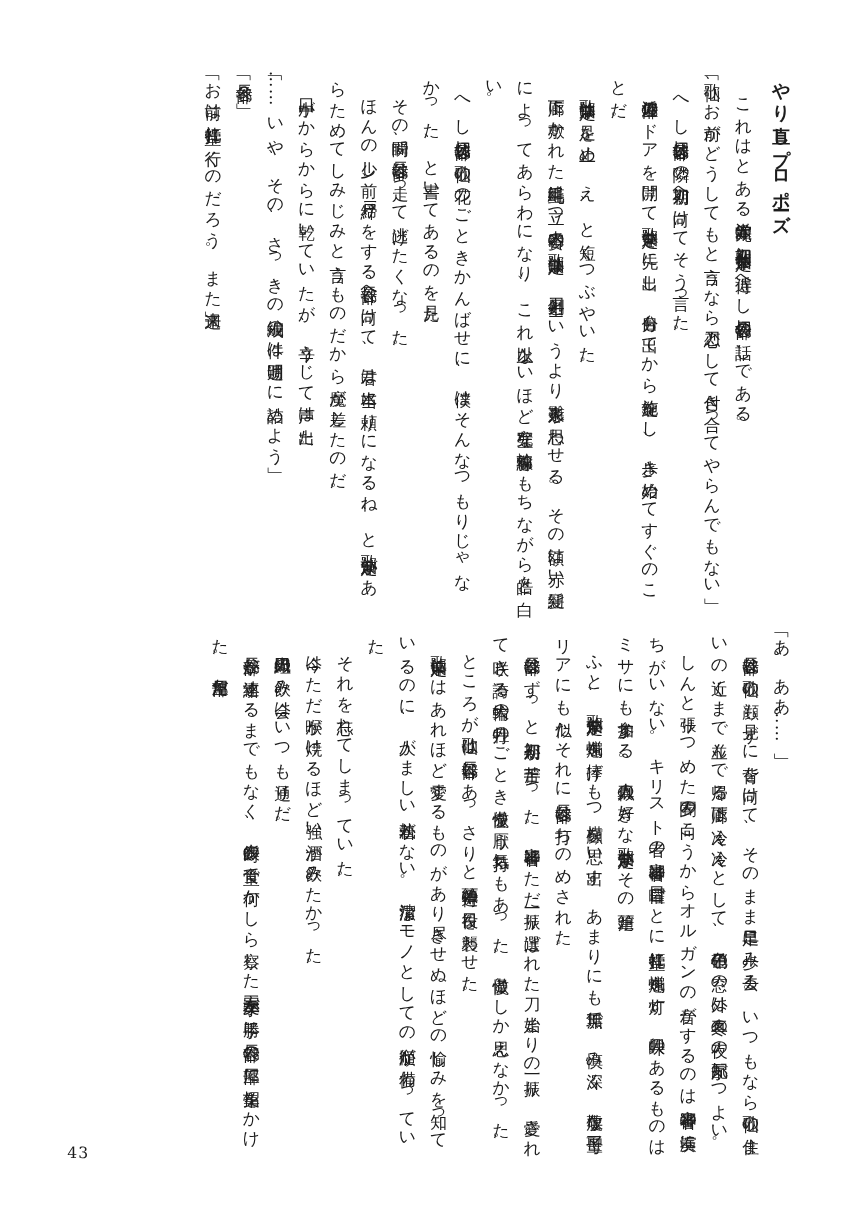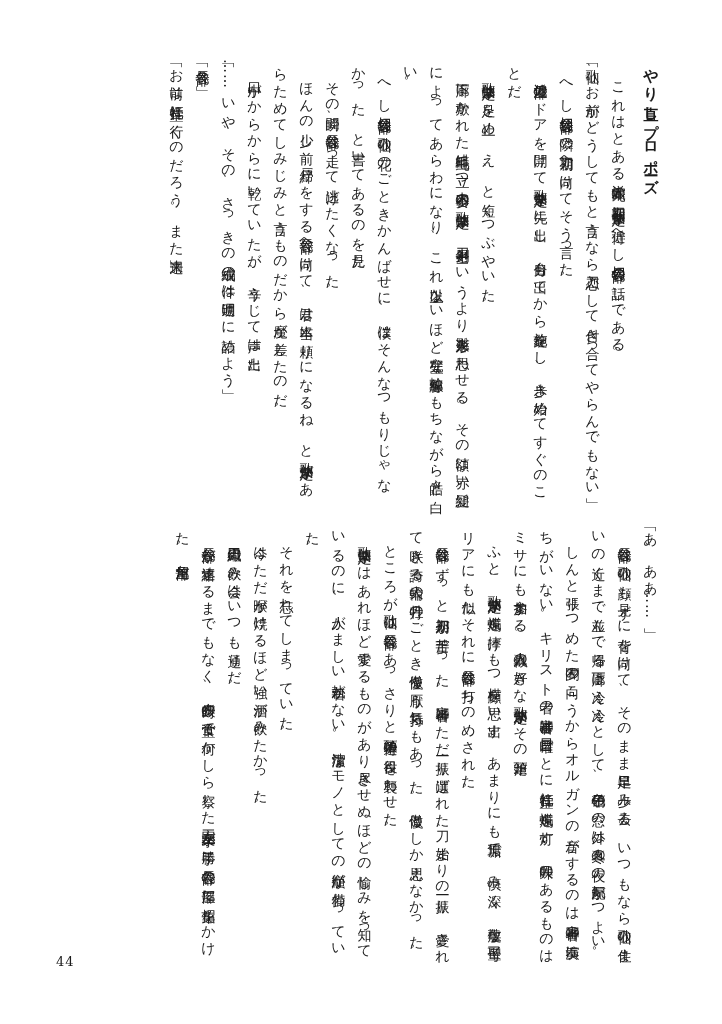--- a/index.html
+++ b/index.html
@@ -75,15 +75,15 @@
       <p class="para indent">ふと、歌仙兼定が蝋燭を捧げもつ横顔を思い出す。あまりにも無垢で、慎み深く、敬虔な聖母マリアにも似たそれに長谷部は打ちのめされた。</p>
       <p class="para indent">長谷部はずっと初期刀が苦手だった。審神者にただ一振り選ばれた刀、始まりの一振り。愛されて咲き誇る大輪の牡丹のごとき傲慢を厭う気持ちもあった。傲慢としか思えなかった。</p>
       <p class="para indent">ところが歌仙は長谷部にあっさりと筆頭近侍の役目を襲わせた。</p>
       <p class="para indent">歌仙兼定にはあれほど愛するものがあり尽きせぬほどの愉しみを知っているのに、人がましい執着がない。清潔なモノとしての従順が備わっていた。</p>
       <p class="para indent">それを忘れてしまっていた。</p>
       <p class="para indent">今はただ喉が焼けるほど強い酒が飲みたかった。</p>
       <p class="para indent">織田組の飲み会はいつも通りだ。</p>
       <p class="para indent">長谷部が連絡するまでもなく、夕飯時の食堂で何かしら察した宗三左文字が勝手に長谷部の部屋に招集をかけた。角部屋だ。</p>
     </section>
 
-  <div class="page-number">44</div>
+  <div class="page-number">43</div>
 
 </div>
 
 </body></html>

